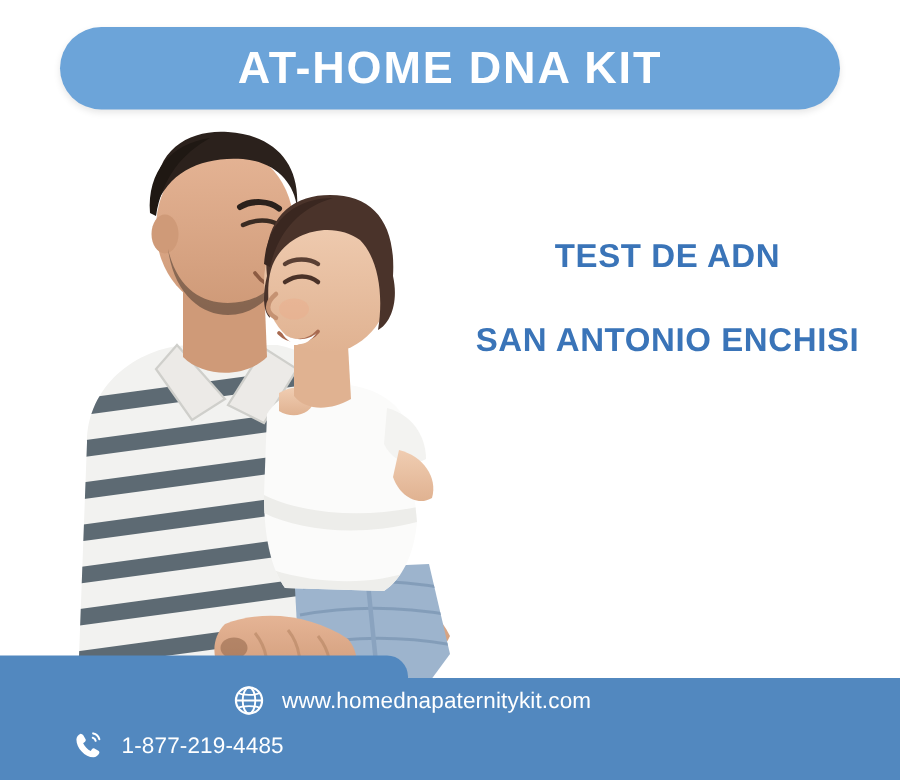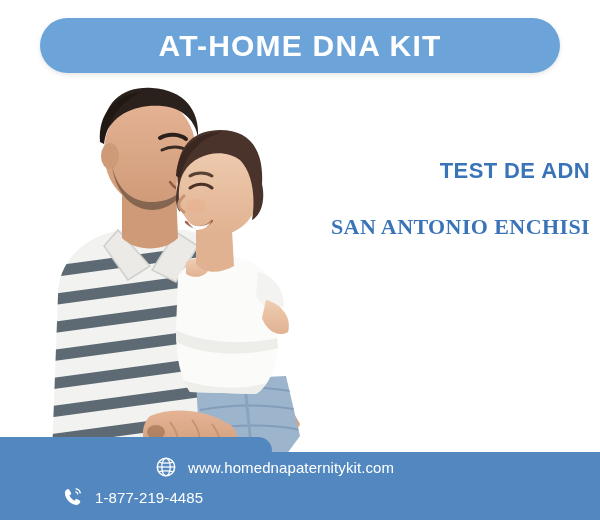--- a/index.html
+++ b/index.html
@@ -41,32 +41,32 @@
     left:0px;top:80px;
     width:330px;height:375px;
   }
   .photo svg{display:block;width:100%;height:100%;}
 
   
   .headline-block{
     position:absolute;
     left:300px;top:160px;
     width:290px;
-    text-align:right;
+    text-align:center;
   }
   .headline-line{
     color:#3a74b8;
     font-size:22px;
     font-weight:bold;
     letter-spacing:0.4px;
     line-height:1;
     margin:0 0 34px 0;
     white-space:nowrap;
   }
-  .headline-line:last-child{margin-bottom:4px;font-family:Liberation Serif, serif;}
+  .headline-line:last-child{margin-bottom:4px;}
   .headline-line.wide{font-size:22px;}
 
   
   .footer-step{
     position:absolute;
     left:0;top:437px;
     width:272px;height:20px;
     background:#5288bf;
     border-top-right-radius:14px;
   }
@@ -75,21 +75,21 @@
     left:0;top:452px;
     width:600px;height:68px;
     background:#5288bf;
   }
   .footer-row{
     position:absolute;
     display:flex;align-items:flex-start;
     color:#ffffff;
   }
   .row-site{left:155px;top:456px;}
-  .row-bottom{left:62px;top:486px;display:flex;align-items:center;}
+  .row-bottom{left:48px;top:486px;display:flex;align-items:center;}
   .contact{
     display:flex;align-items:center;
     margin-right:26px;
   }
   .contact:last-child{margin-right:0;}
   .contact-icon{
     width:22px;height:22px;
     margin-right:11px;
     flex:0 0 auto;
     display:block;

